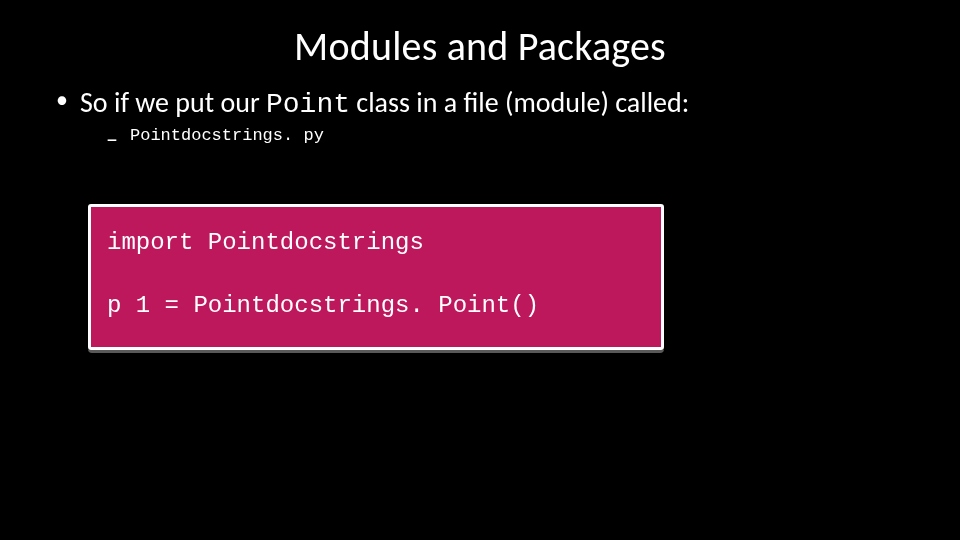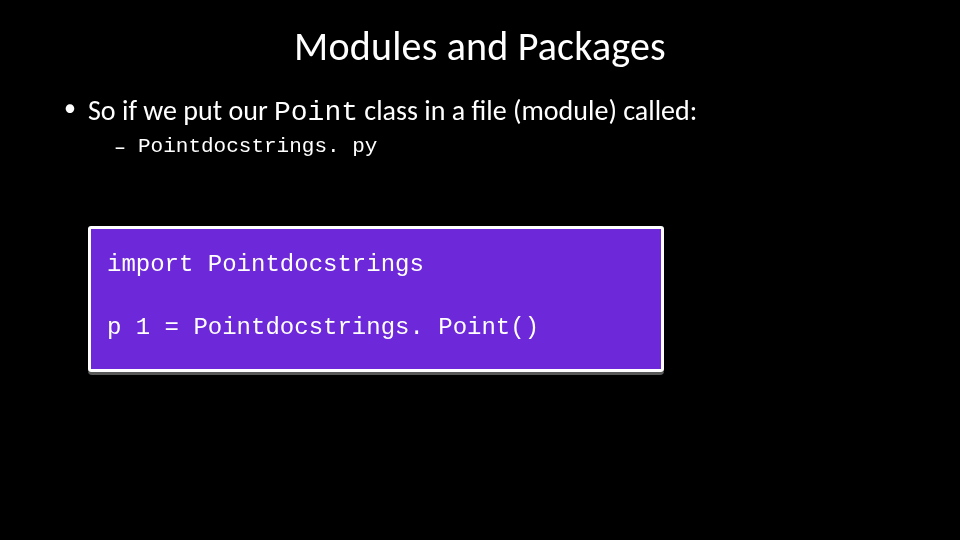--- a/index.html
+++ b/index.html
@@ -24,21 +24,21 @@
     font-weight: 400;
     padding-top: 22px;
     padding-bottom: 10px;
     letter-spacing: 0.2px;
   }
   .body {
     padding: 0 40px 0 48px;
   }
   ul.lvl1 {
     list-style: none;
-    margin: 12px;
+    margin: 4px;
     padding: 0;
   }
   ul.lvl1 > li {
     font-size: 28px;
     line-height: 1.25;
     margin-bottom: 4px;
     position: relative;
     padding-left: 28px;
   }
   ul.lvl1 > li::before {
@@ -47,21 +47,21 @@
     left: 4px;
     top: 0;
     font-size: 24px;
   }
   ul.lvl2 {
     list-style: none;
     margin: 2px 0 0 0;
     padding: 0;
   }
   ul.lvl2 > li {
-    font-size: 21px;
+    font-size: 17px;
     line-height: 1.25;
     position: relative;
     padding-left: 26px;
     margin-left: 24px;
   }
   ul.lvl2 > li::before {
     content: "–";
     position: absolute;
     left: 2px;
     top: 0;
@@ -80,21 +80,21 @@
     position: relative;
   }
   .codebox {
     border: 3px solid #fff;
     border-radius: 3px;
     padding: 20px 16px 26px 16px;
     font-family: "Courier New", Courier, monospace;
     font-size: 24px;
     line-height: 1.3;
     white-space: pre;
-    background: #6d28d9;
+    background: #be185d;
     position: relative;
   }
   .codebox::after{
     content:"";
     position:absolute;
     left:-3px; right:-3px; bottom:-6px;
     height:6px;
     border-bottom:3px solid #fff;
     border-radius:0 0 4px 4px;
     opacity:0.35;

